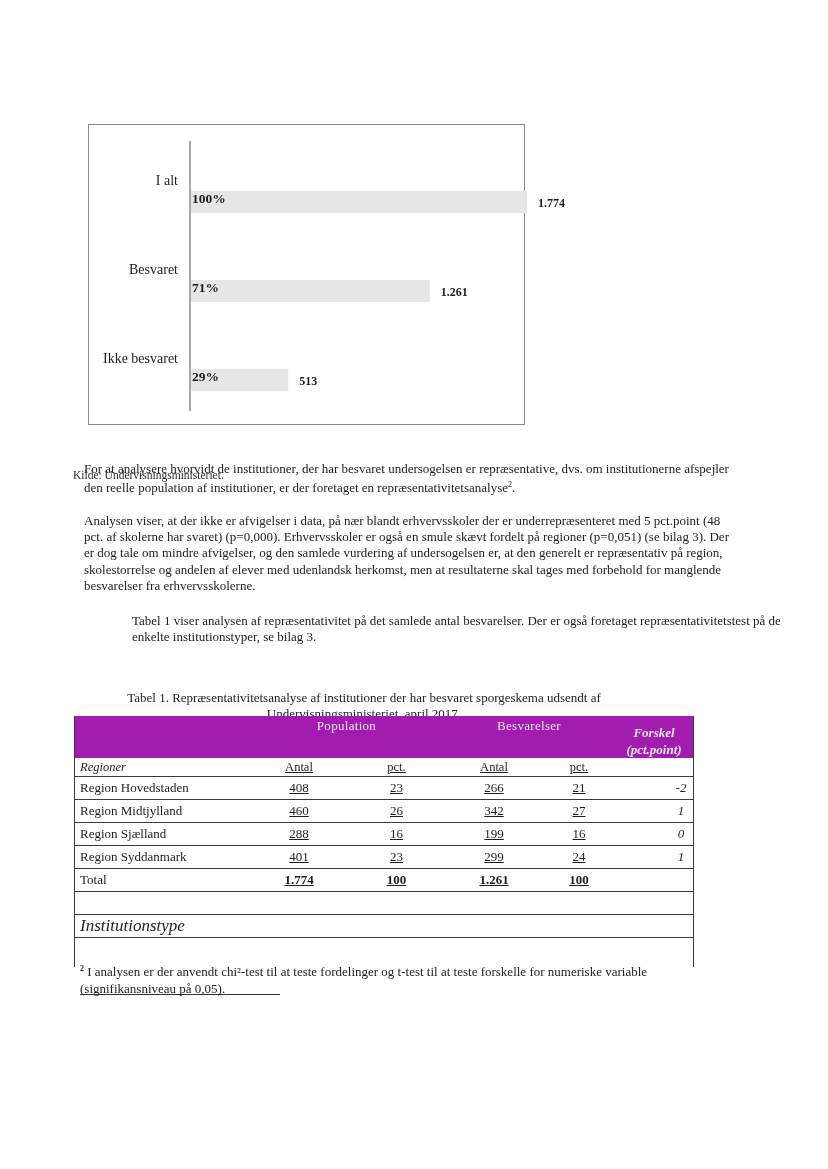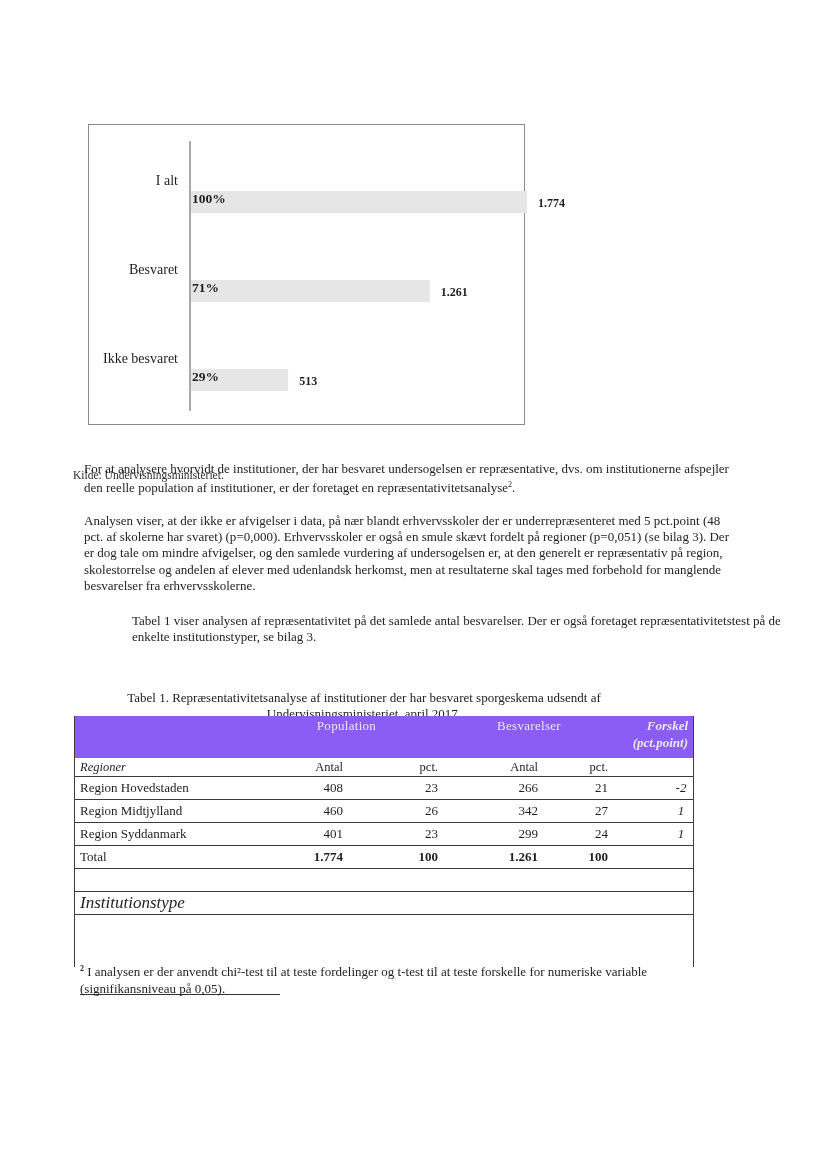--- a/index.html
+++ b/index.html
@@ -17,26 +17,26 @@
 
   .source { position: absolute; left: 73px; top: 425px; font-size: 11.5px; color: #2a2a2a; margin-top: 44px; }
 
   .para { position: absolute; left: 84px; width: 650px; font-size: 13px; line-height: 16.2px; color: #222; margin: 0; }
   .para sup { font-size: 8px; }
 
   
   .tbl { position: absolute; left: 74px; top: 716px; width: 620px; border-collapse: collapse;
          font-size: 13px; table-layout: fixed; }
   .tbl td { padding: 0 6px; height: 22px; border-bottom: 1.5px solid #3a3a3a; }
-  .tbl .hdr td { background: #8b5cf6; color: #e8e8e8; border-bottom: none; vertical-align: top; }
+  .tbl .hdr td { background: #a21caf; color: #e8e8e8; border-bottom: none; vertical-align: top; }
   .tbl .hdr td.grp { text-align: center; padding-top: 2px; font-size: 13px; letter-spacing: 0.3px; }
-  .tbl .hdr td.forskel { font-style: italic; font-weight: bold; text-align: right; line-height: 17px; padding-top: 1px; font-size: 13px; }
+  .tbl .hdr td.forskel { font-style: italic; font-weight: bold; text-align: center; line-height: 17px; padding-top: 8px; font-size: 13px; }
   .tbl .hdr { height: 42px; }
   .tbl .sub td { height: 18px; font-size: 12.5px; }
-  .tbl td.num { text-align: right; }
+  .tbl td.num { text-align: center; text-decoration: underline; }
   .tbl td.diff { text-align: center; font-style: italic; padding-left: 60px; }
   .tbl td.bold { font-weight: bold; }
   .tbl .it { font-style: italic; font-size: 17px; }
   .tbl-wrap-border { position: absolute; left: 74px; top: 716px; width: 620px; height: 251px;
                      border-left: 1.5px solid #3a3a3a; border-right: 1.5px solid #3a3a3a; box-sizing: border-box; pointer-events: none; }
 
   .fn-rule { position: absolute; left: 80px; top: 994px; width: 200px; border-top: 1px solid #333; }
   .footnote { position: absolute; left: 80px; top: 960px; width: 660px; font-size: 13px; line-height: 17px; color: #222; margin: 0; }
   .footnote sup { font-size: 8px; font-weight: bold; }
 </style>
@@ -108,20 +108,28 @@
   </tr>
   <tr>
     <td>Region Midtjylland</td>
     <td class="num">460</td>
     <td class="num">26</td>
     <td class="num">342</td>
     <td class="num">27</td>
     <td class="diff">1</td>
   </tr>
   <tr>
+    <td>Region Sjælland</td>
+    <td class="num">288</td>
+    <td class="num">16</td>
+    <td class="num">199</td>
+    <td class="num">16</td>
+    <td class="diff">0</td>
+  </tr>
+  <tr>
     <td>Region Syddanmark</td>
     <td class="num">401</td>
     <td class="num">23</td>
     <td class="num">299</td>
     <td class="num">24</td>
     <td class="diff">1</td>
   </tr>
   <tr>
     <td>Total</td>
     <td class="num bold">1.774</td>

